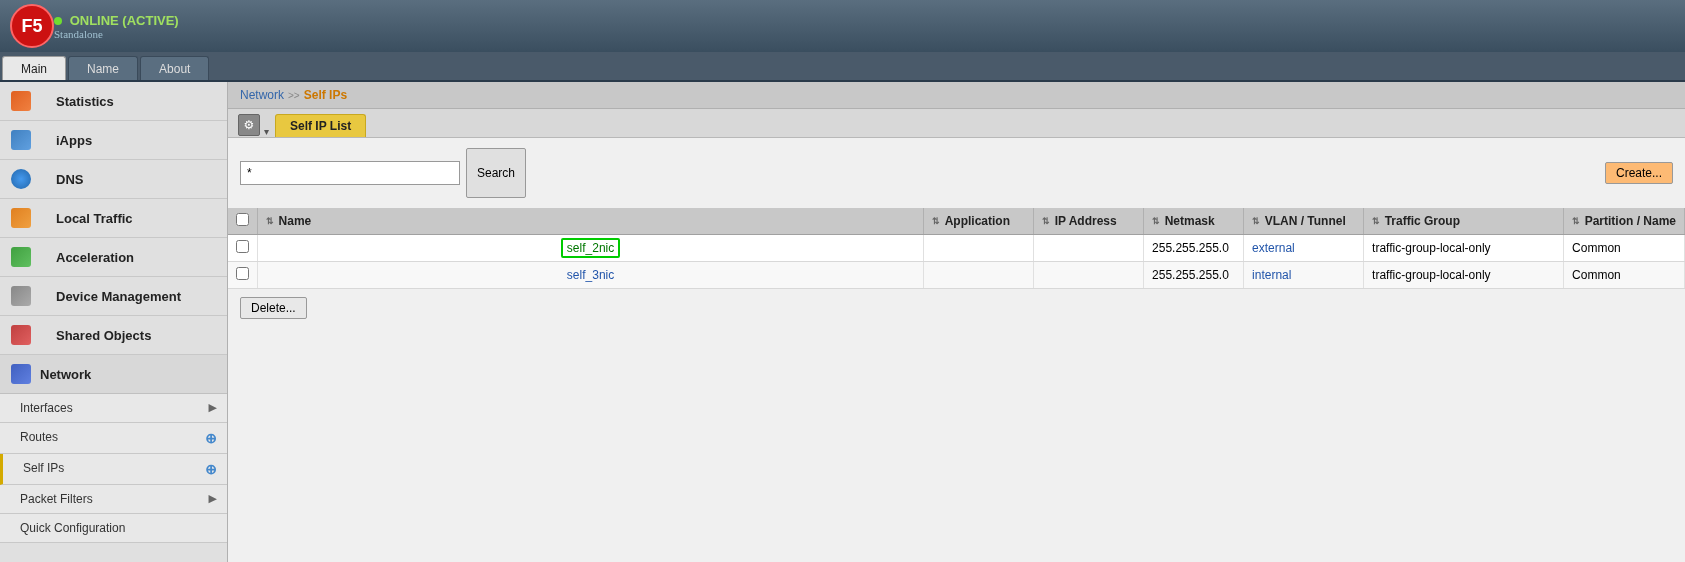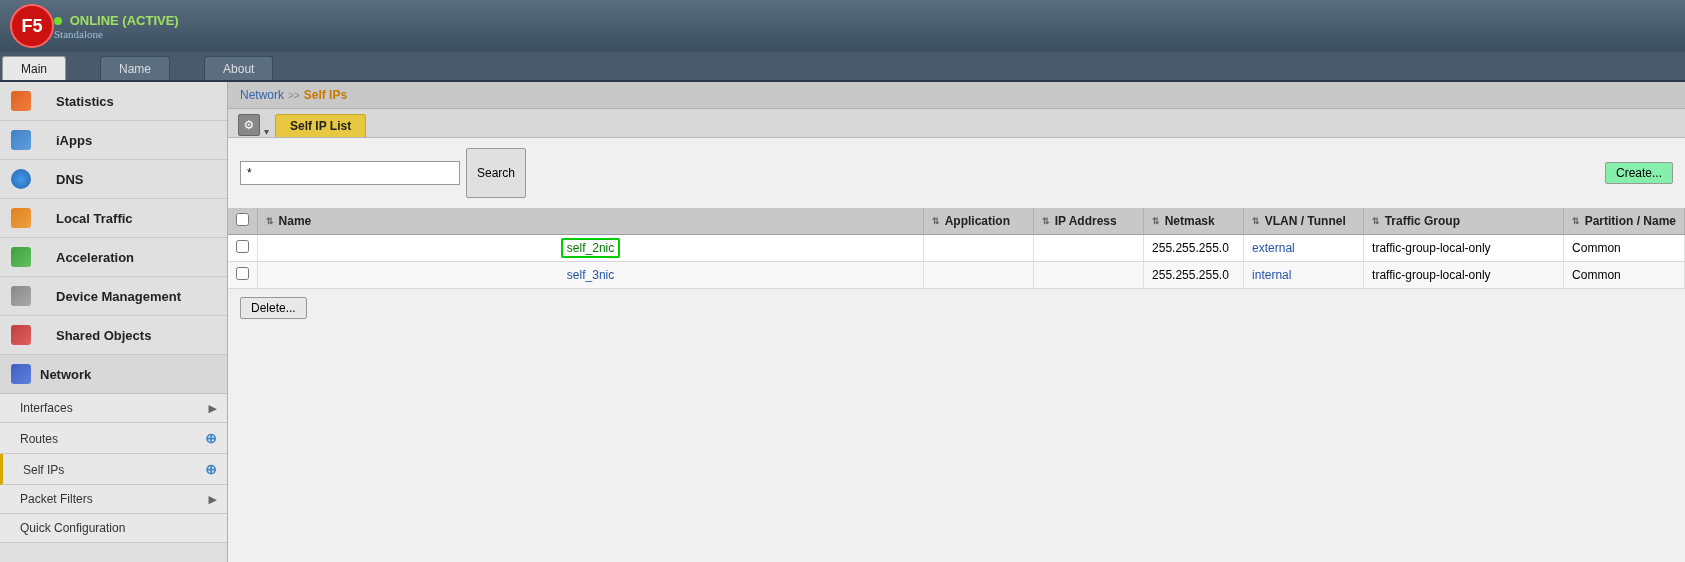--- a/index.html
+++ b/index.html
@@ -37,21 +37,20 @@
     }
 
     
     .nav-tabs {
       background: #4a5a6a;
       height: 30px;
       display: flex;
       align-items: flex-end;
       padding: 0 0 0 2px;
       border-bottom: 2px solid #2a3a4a;
-      gap: 32px;
     }
     .nav-tab {
       padding: 4px 18px;
       background: #5a6e80;
       color: #ddd;
       cursor: pointer;
       border-top-left-radius: 3px;
       border-top-right-radius: 3px;
       margin-right: 2px;
       font-size: 12px;
@@ -106,21 +105,21 @@
     .icon-network { background: linear-gradient(135deg, #4060c0, #6080e0); border-radius: 3px; width: 20px; height: 20px; }
 
     
     .network-section { background: #ddd; }
     .network-header {
       display: flex; align-items: center; padding: 8px 10px;
       cursor: pointer; background: #d8d8d8; border-bottom: 1px solid #c0c0c0;
       gap: 8px; min-height: 38px;
     }
     .submenu-item {
-      display: flex; align-items: flex-end; justify-content: space-between;
+      display: flex; align-items: flex-start; justify-content: space-between;
       padding: 7px 10px 7px 20px;
       cursor: pointer;
       border-bottom: 1px solid #c8c8c8;
       background: #e8e8e8;
       font-size: 12px; color: #333;
     }
     .submenu-item.active-item {
       background: #e8e8e8;
       border-left: 3px solid #d4aa00;
     }
@@ -184,21 +183,21 @@
     .search-left { display: flex; align-items: center; gap: 6px; }
     .search-input {
       width: 220px; height: 24px; border: 1px solid #999;
       padding: 2px 6px; font-size: 12px; background: white;
     }
     .search-btn {
       padding: 17px 10px; background: #e0e0e0; border: 1px solid #999;
       cursor: pointer; font-size: 12px; border-radius: 2px;
     }
     .create-btn {
-      padding: 3px 10px; background: #86efac; border: 1px solid #999;
+      padding: 3px 10px; background: #fdba74; border: 1px solid #999;
       cursor: pointer; font-size: 12px; border-radius: 2px;
     }
 
     
     .data-table {
       width: 100%; border-collapse: collapse; font-size: 12px;
     }
     .data-table th {
       background: #c8c8c8; padding: 5px 8px; text-align: left;
       border-right: 1px solid #b0b0b0; border-bottom: 1px solid #a0a0a0;

